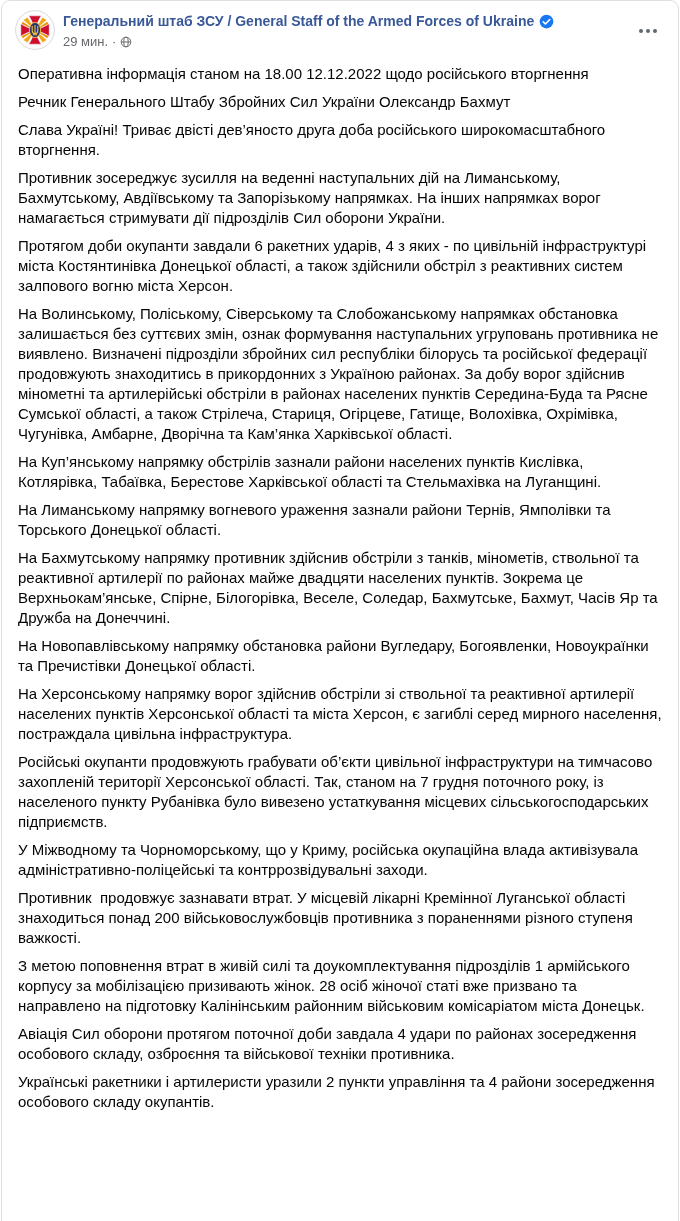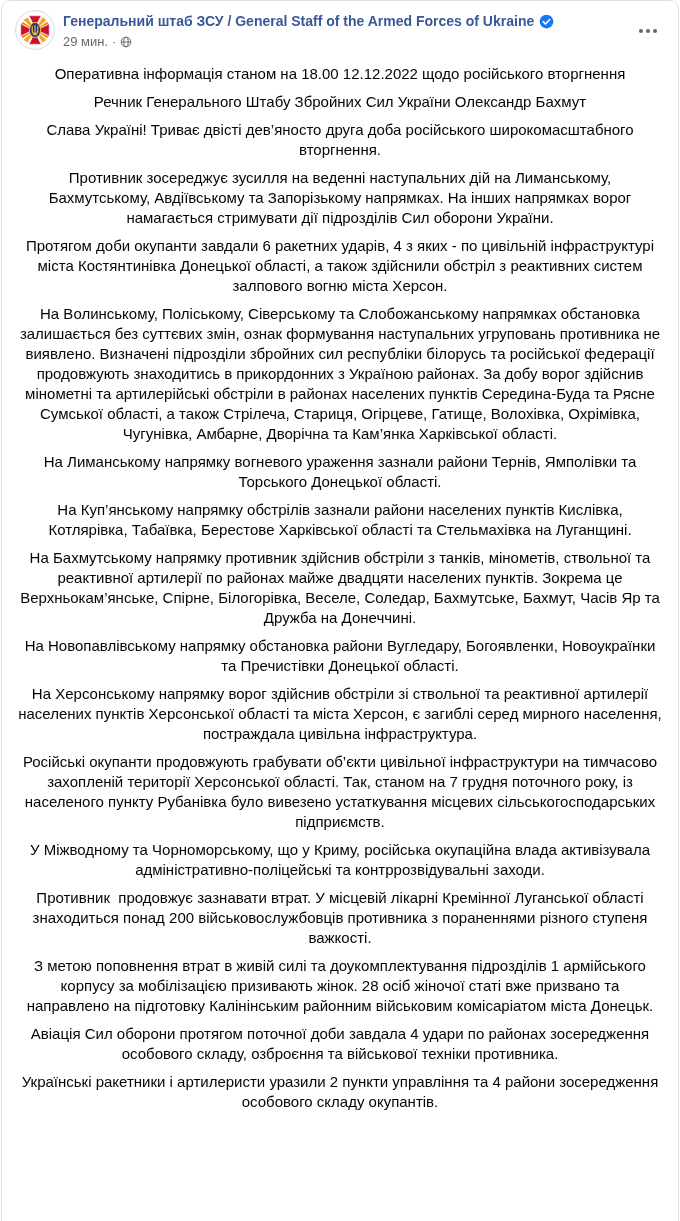--- a/index.html
+++ b/index.html
@@ -47,21 +47,20 @@
     display:flex;align-items:center;justify-content:center;
     border-radius:50%;cursor:pointer;
   }
   .post-text{
     padding:14px 16px 0 16px;
     font-size:15px;line-height:20px;color:var(--body-text);
   }
   .post-paragraph{
     margin:0 0 8px 0;
     white-space:pre-wrap;
-    text-align:center;
   }
 </style>
 </head>
 <body>
 
 <div class="card">
 
   <div class="post-header">
 
     <a class="avatar">
@@ -128,22 +127,22 @@
 
   </div>
 
   <div class="post-text" id="post-text">
       <p class="post-paragraph">Оперативна інформація станом на 18.00 12.12.2022 щодо російського вторгнення</p>
       <p class="post-paragraph">Речник Генерального Штабу Збройних Сил України Олександр Бахмут</p>
       <p class="post-paragraph">Слава Україні! Триває двісті дев’яносто друга доба російського широкомасштабного вторгнення.</p>
       <p class="post-paragraph">Противник зосереджує зусилля на веденні наступальних дій на Лиманському, Бахмутському, Авдіївському та Запорізькому напрямках. На інших напрямках ворог намагається стримувати дії підрозділів Сил оборони України.</p>
       <p class="post-paragraph">Протягом доби окупанти завдали 6 ракетних ударів, 4 з яких - по цивільній інфраструктурі міста Костянтинівка Донецької області, а також здійснили обстріл з реактивних систем залпового вогню міста Херсон.</p>
       <p class="post-paragraph">На Волинському, Поліському, Сіверському та Слобожанському напрямках обстановка залишається без суттєвих змін, ознак формування наступальних угруповань противника не виявлено. Визначені підрозділи збройних сил республіки білорусь та російської федерації продовжують знаходитись в прикордонних з Україною районах. За добу ворог здійснив мінометні та артилерійські обстріли в районах населених пунктів Середина-Буда та Рясне Сумської області, а також Стрілеча, Стариця, Огірцеве, Гатище, Волохівка, Охрімівка, Чугунівка, Амбарне, Дворічна та Кам’янка Харківської області.</p>
+      <p class="post-paragraph">На Куп’янському напрямку обстрілів зазнали райони населених пунктів Кислівка, Котлярівка, Табаївка, Берестове Харківської області та Стельмахівка на Луганщині.</p>
       <p class="post-paragraph">На Лиманському напрямку вогневого ураження зазнали райони Тернів, Ямполівки та Торського Донецької області.</p>
-      <p class="post-paragraph">На Куп’янському напрямку обстрілів зазнали райони населених пунктів Кислівка, Котлярівка, Табаївка, Берестове Харківської області та Стельмахівка на Луганщині.</p>
       <p class="post-paragraph">На Бахмутському напрямку противник здійснив обстріли з танків, мінометів, ствольної та реактивної артилерії по районах майже двадцяти населених пунктів. Зокрема це Верхньокам’янське, Спірне, Білогорівка, Веселе, Соледар, Бахмутське, Бахмут, Часів Яр та Дружба на Донеччині.</p>
       <p class="post-paragraph">На Новопавлівському напрямку обстановка райони Вугледару, Богоявленки, Новоукраїнки та Пречистівки Донецької області.</p>
       <p class="post-paragraph">На Херсонському напрямку ворог здійснив обстріли зі ствольної та реактивної артилерії населених пунктів Херсонської області та міста Херсон, є загиблі серед мирного населення, постраждала цивільна інфраструктура.</p>
       <p class="post-paragraph">Російські окупанти продовжують грабувати об’єкти цивільної інфраструктури на тимчасово захопленій території Херсонської області. Так, станом на 7 грудня поточного року, із населеного пункту Рубанівка було вивезено устаткування місцевих сільськогосподарських підприємств.</p>
       <p class="post-paragraph">У Міжводному та Чорноморському, що у Криму, російська окупаційна влада активізувала адміністративно-поліцейські та контррозвідувальні заходи.</p>
       <p class="post-paragraph">Противник  продовжує зазнавати втрат. У місцевій лікарні Кремінної Луганської області знаходиться понад 200 військовослужбовців противника з пораненнями різного ступеня важкості.</p>
       <p class="post-paragraph">З метою поповнення втрат в живій силі та доукомплектування підрозділів 1 армійського корпусу за мобілізацією призивають жінок. 28 осіб жіночої статі вже призвано та направлено на підготовку Калінінським районним військовим комісаріатом міста Донецьк.</p>
       <p class="post-paragraph">Авіація Сил оборони протягом поточної доби завдала 4 удари по районах зосередження особового складу, озброєння та військової техніки противника.</p>
       <p class="post-paragraph">Українські ракетники і артилеристи уразили 2 пункти управління та 4 райони зосередження особового складу окупантів.</p>
     </div>

